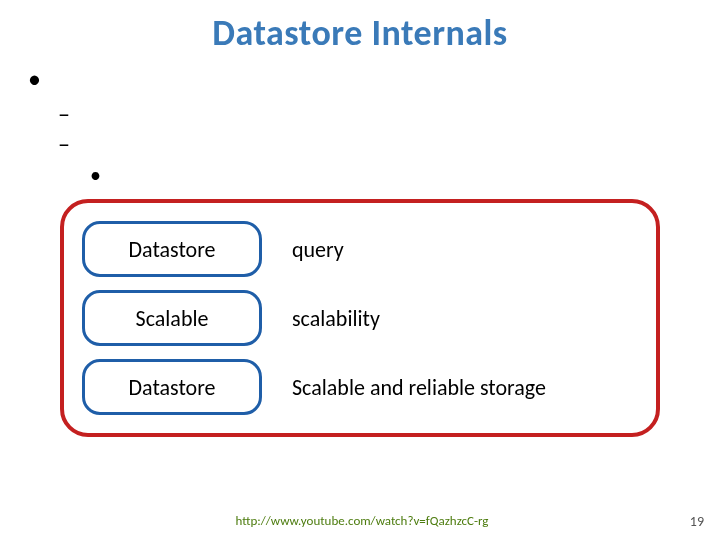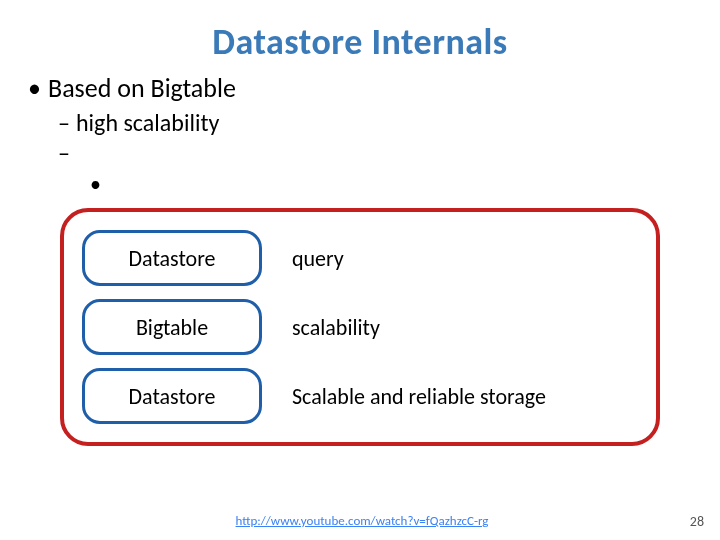--- a/index.html
+++ b/index.html
@@ -16,21 +16,21 @@
     font-family: Calibri, "Segoe UI", Arial, sans-serif;
     color: var(--text);
     overflow: hidden;
     position: relative;
   }
   .title {
     text-align: center;
     font-weight: 700;
     font-size: 36px;
     color: var(--title-blue);
-    margin: 20px 0 8px 0;
+    margin: 11px 0 8px 0;
     letter-spacing: 0.5px;
   }
   .bullets {
     margin: 0 20px;
     font-size: 26px;
   }
   .b1 {
     padding-left: 8px;
     font-size: 26px;
     margin: 4px 0;
@@ -85,63 +85,61 @@
     position: absolute;
     bottom: 12px;
     left: 0;
     right: 0;
     display: flex;
     justify-content: center;
     font-size: 13px;
     color: #444;
   }
   .footer .src { }
-  .footer .link { text-decoration: underline; color: #3b82f6; margin-left: 4px; }
+  .footer .link { color: #4d7c0f; margin-left: 4px; }
   .pagenum {
     position: absolute;
     right: 16px;
     bottom: 10px;
     font-size: 14px;
     color: #555;
   }
 </style>
 </head>
 <body>
 
 <div class="title">Datastore Internals</div>
 
 <div class="bullets">
   <div class="b1 bullet-row">
     <span class="bullet-char">•</span>
-    <span>Based on Bigtable</span>
   </div>
   <div class="b2 bullet-row">
     <span class="dash-char">–</span>
-    <span>high scalability</span>
   </div>
   <div class="b2 bullet-row">
     <span class="dash-char">–</span>
   </div>
   <div class="b3 bullet-row">
     <span class="bullet-char">•</span>
   </div>
 </div>
 
 <div class="diagram">
   <div class="row">
     <div class="pill">Datastore</div>
     <div class="rlabel">query</div>
   </div>
   <div class="row">
-    <div class="pill">Bigtable</div>
+    <div class="pill">Scalable</div>
     <div class="rlabel">scalability</div>
   </div>
   <div class="row">
     <div class="pill">Datastore</div>
     <div class="rlabel">Scalable and reliable storage</div>
   </div>
 </div>
 
 <div class="footer">
   <span class="link">http://www.youtube.com/watch?v=fQazhzcC-rg</span>
 </div>
 
-<div class="pagenum">28</div>
+<div class="pagenum">19</div>
 
 </body></html>

